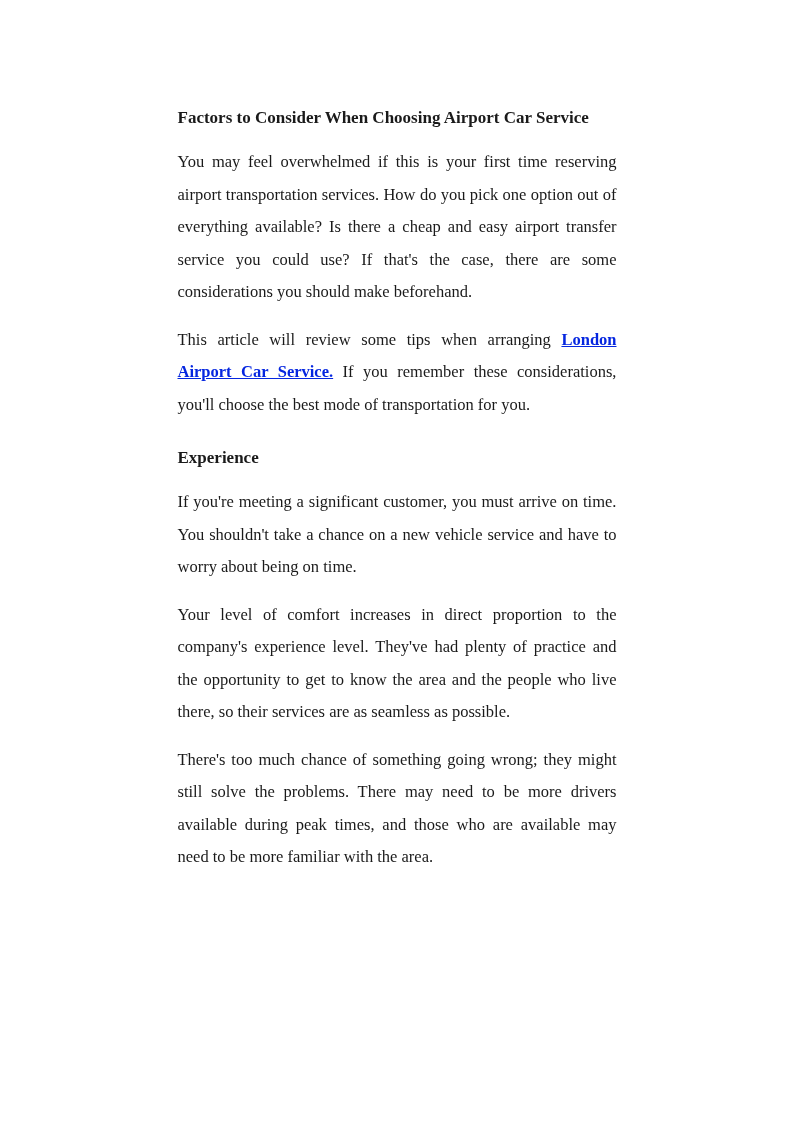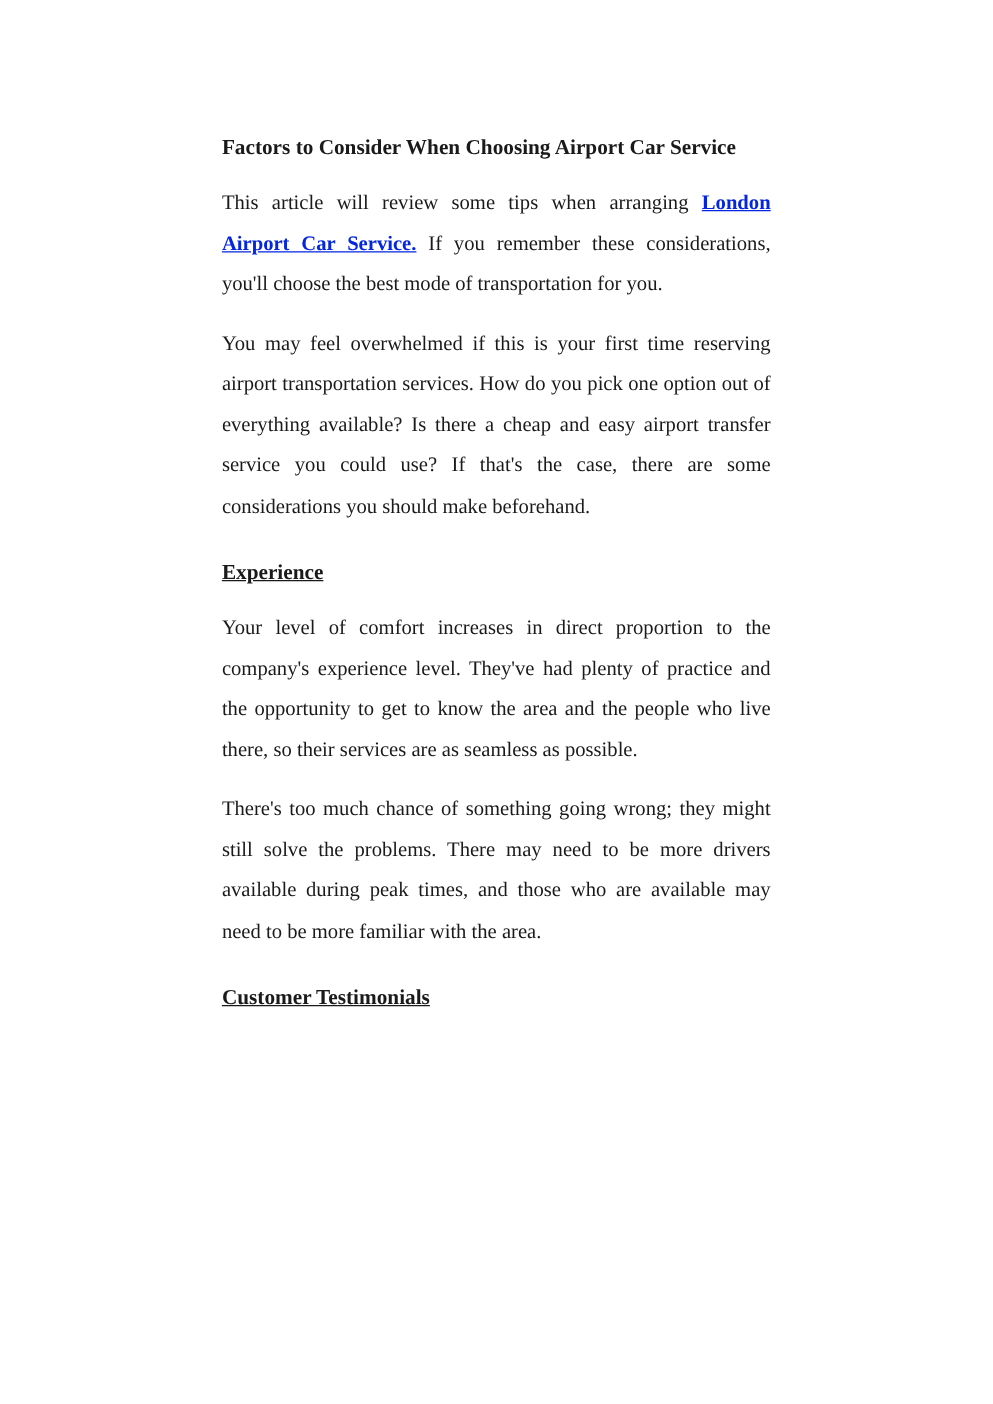--- a/index.html
+++ b/index.html
@@ -33,38 +33,37 @@
     line-height: 1.6;
     color: var(--text-color);
   }
   p.doc-paragraph {
     text-align: justify;
     line-height: 1.97;
     margin: 0 0 15px 0;
   }
   p.doc-paragraph + h2.doc-heading {
     margin-top: 23px;
-    text-decoration: underline;
   }
   .bold {
     font-weight: bold;
   }
   a.link {
     color: var(--link-color);
     font-weight: bold;
     text-decoration: underline;
     cursor: pointer;
   }
 </style>
 </head>
 <body>
 
 <div class="page">
   <div class="content">
       <h2 class="doc-heading"><span class="bold">Factors to Consider When Choosing Airport Car Service</span></h2>
+      <p class="doc-paragraph"><span>You may feel overwhelmed if this is your first time reserving airport transportation services. How do you pick one option out of everything available? Is there a cheap and easy airport transfer service you could use? If that's the case, there are some considerations you should make beforehand.</span></p>
       <p class="doc-paragraph"><span>This article will review some tips when arranging </span><a class="link" href="#">London Airport Car Service.</a><span> If you remember these considerations, you'll choose the best mode of transportation for you.</span></p>
-      <p class="doc-paragraph"><span>You may feel overwhelmed if this is your first time reserving airport transportation services. How do you pick one option out of everything available? Is there a cheap and easy airport transfer service you could use? If that's the case, there are some considerations you should make beforehand.</span></p>
       <h2 class="doc-heading"><span class="bold">Experience</span></h2>
+      <p class="doc-paragraph"><span>If you're meeting a significant customer, you must arrive on time. You shouldn't take a chance on a new vehicle service and have to worry about being on time.</span></p>
       <p class="doc-paragraph"><span>Your level of comfort increases in direct proportion to the company's experience level. They've had plenty of practice and the opportunity to get to know the area and the people who live there, so their services are as seamless as possible.</span></p>
       <p class="doc-paragraph"><span>There's too much chance of something going wrong; they might still solve the problems. There may need to be more drivers available during peak times, and those who are available may need to be more familiar with the area.</span></p>
-      <h2 class="doc-heading"><span class="bold">Customer Testimonials</span></h2>
     </div>
 </div>
 
 </body></html>

